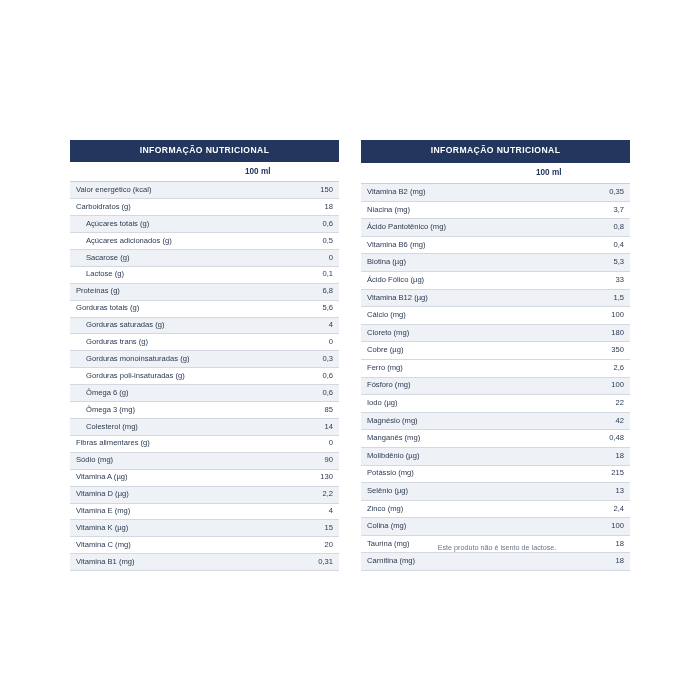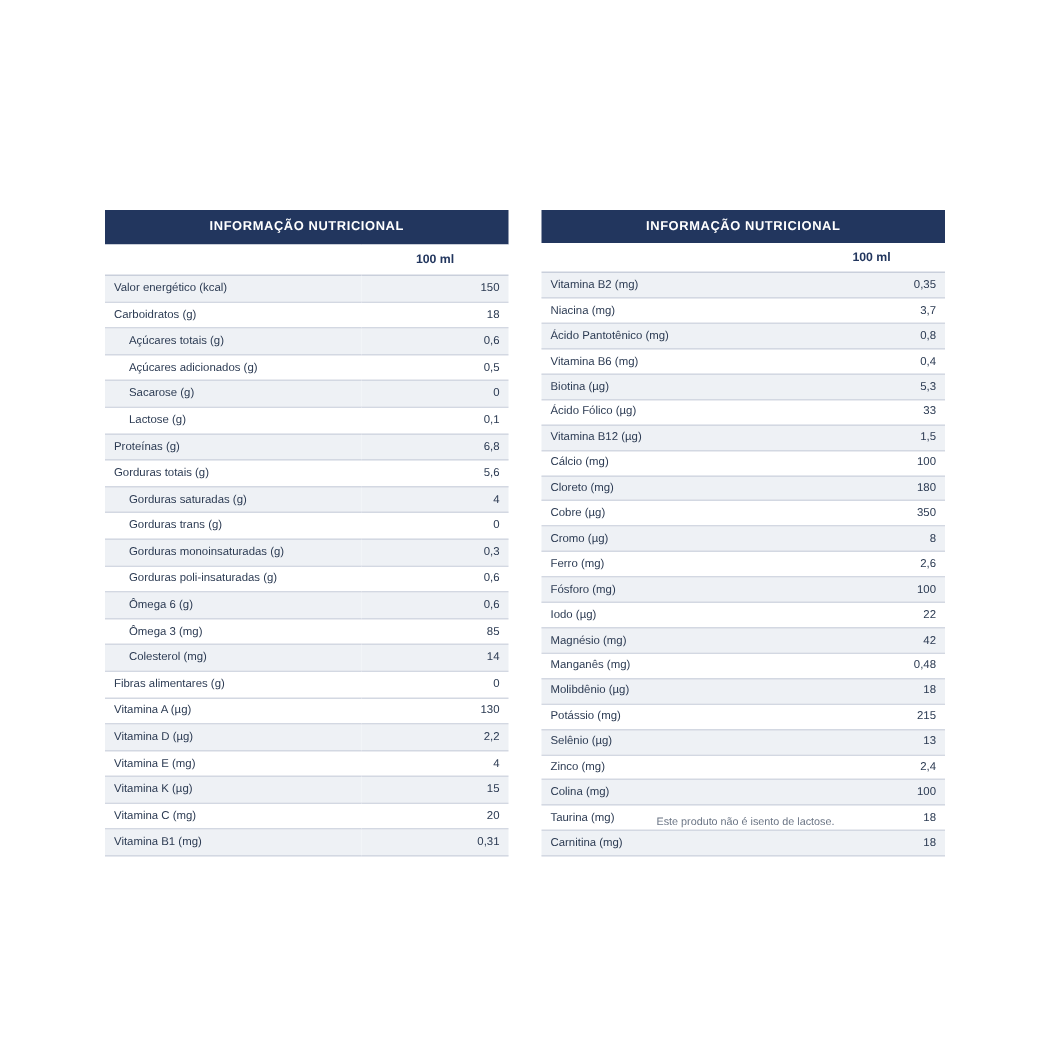--- a/index.html
+++ b/index.html
@@ -42,21 +42,21 @@
   }
   .nut-table .hdr-unit td {
     background: #ffffff;
     color: #22365e;
     font-weight: bold;
     font-size: 8.2px;
     padding: 5px 4px;
     border-bottom: 1px solid #c9cfdb;
   }
   .nut-table .hdr-unit td.val {
-    text-align: center;
+    text-align: left;
   }
   .nut-table td {
     padding: 3.6px 6px;
     border-bottom: 1px solid #d3d8e2;
     vertical-align: middle;
     line-height: 1.15;
   }
   .nut-table tr.alt td {
     background: #eef1f5;
     margin-left: 36px;
@@ -153,20 +153,24 @@
             <td class="val">85</td>
           </tr>
           <tr class="alt">
             <td class="name indent-1">Colesterol (mg)</td>
             <td class="val">14</td>
           </tr>
           <tr>
             <td class="name">Fibras alimentares (g)</td>
             <td class="val">0</td>
           </tr>
+          <tr class="alt">
+            <td class="name">Sódio (mg)</td>
+            <td class="val">90</td>
+          </tr>
           <tr>
             <td class="name">Vitamina A (µg)</td>
             <td class="val">130</td>
           </tr>
           <tr class="alt">
             <td class="name">Vitamina D (µg)</td>
             <td class="val">2,2</td>
           </tr>
           <tr>
             <td class="name">Vitamina E (mg)</td>
@@ -229,24 +233,20 @@
             <td class="val">100</td>
           </tr>
           <tr class="alt">
             <td class="name">Cloreto (mg)</td>
             <td class="val">180</td>
           </tr>
           <tr>
             <td class="name">Cobre (µg)</td>
             <td class="val">350</td>
           </tr>
-          <tr class="alt">
-            <td class="name">Cromo (µg)</td>
-            <td class="val">8</td>
-          </tr>
           <tr>
             <td class="name">Ferro (mg)</td>
             <td class="val">2,6</td>
           </tr>
           <tr class="alt">
             <td class="name">Fósforo (mg)</td>
             <td class="val">100</td>
           </tr>
           <tr>
             <td class="name">Iodo (µg)</td>

